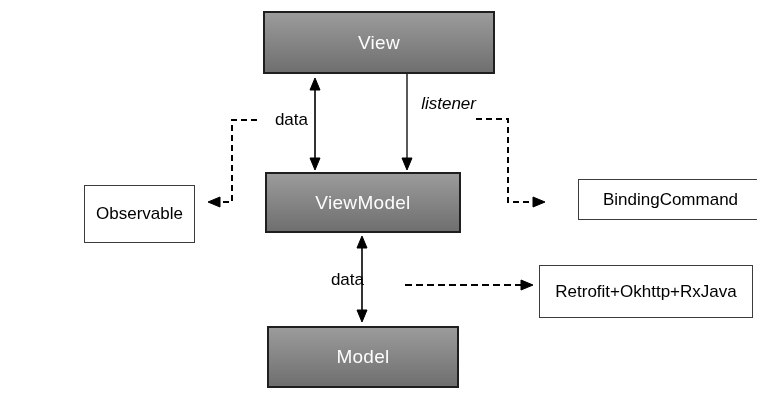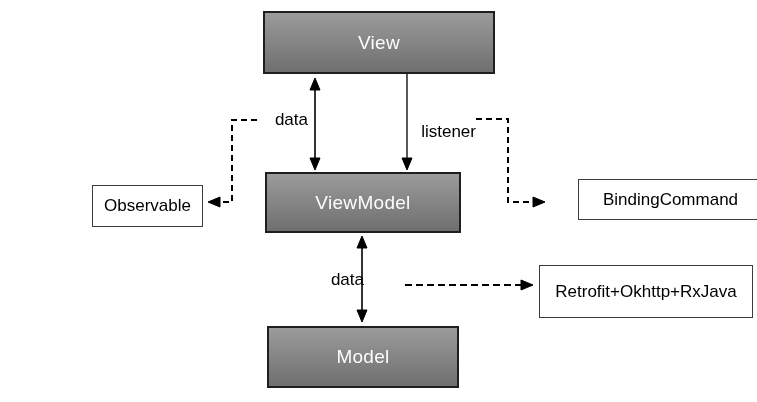--- a/index.html
+++ b/index.html
@@ -43,26 +43,26 @@
     position: absolute;
     color: var(--label-text, #000000);
     font-size: 17px;
     text-align: right;
     line-height: 22px;
   }
   
   #node-view       { left: 247px; top: 11px;  width: 232px; height: 63px; margin-left: 16px; }
   #node-viewmodel  { left: 265px; top: 172px; width: 196px; height: 61px; }
   #node-model      { left: 267px; top: 326px; width: 192px; height: 62px; }
-  #node-observable { left: 92px;  top: 185px; width: 111px; height: 42px; }
+  #node-observable { left: 84px;  top: 185px; width: 111px; height: 58px; }
   #node-bindingcommand { left: 578px; top: 179px; width: 185px; height: 41px; }
   #node-retrofit   { left: 539px; top: 265px; width: 214px; height: 53px; }
   
   #label-data-top    { left: 252px; top: 109px; width: 56px; }
-  #label-listener    { left: 412px; top: 121px; width: 64px; }
+  #label-listener    { left: 412px; top: 93px; width: 64px; font-style: italic; }
   #label-data-bottom { left: 308px; top: 269px; width: 56px; }
 </style>
 </head>
 <body>
 
 <div class="canvas">
 
   <svg class="arrow-layer" width="757" height="402" viewBox="0 0 757 402" xmlns="http://www.w3.org/2000/svg">
 
     <g stroke="#000000" fill="#000000">

